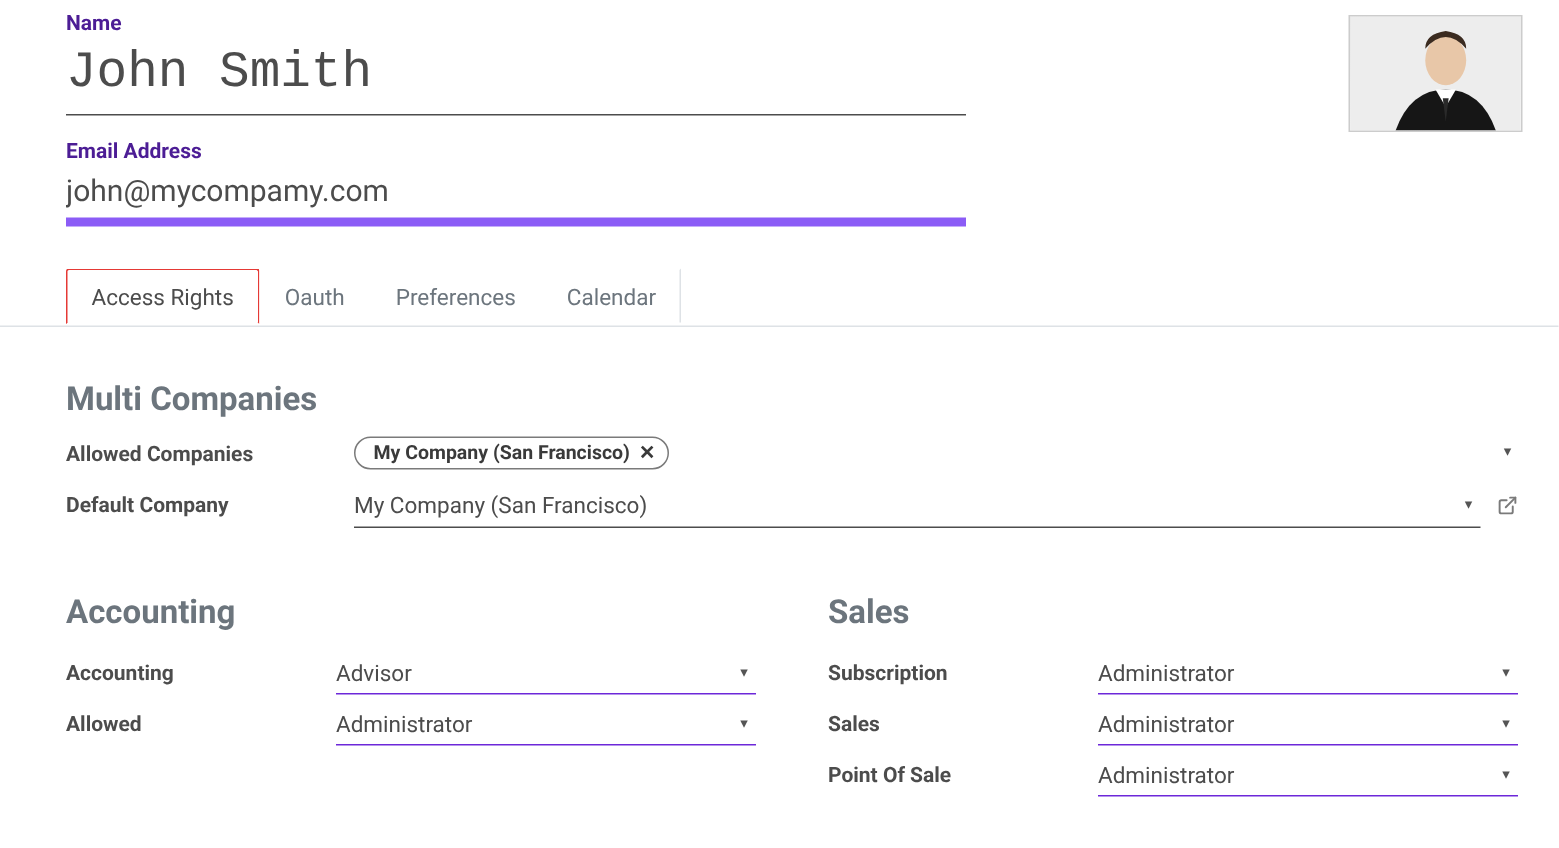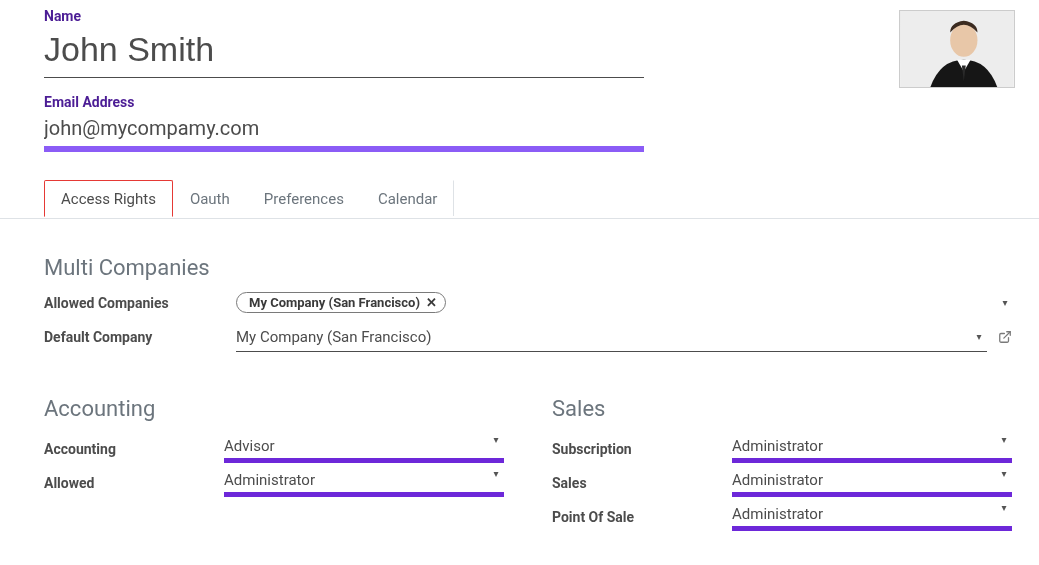--- a/index.html
+++ b/index.html
@@ -27,21 +27,21 @@
     display: block;
   }
   .name-input {
     font-size: 34px;
     color: #4c4c4c;
     border: none;
     border-bottom: 1px solid #4c4c4c;
     padding: 4px 0 8px 0;
     width: 600px;
     outline: none;
-    font-family: Liberation Sans, sans-serif;
+    font-family: Liberation Mono, monospace;
     background: transparent;
   }
   .email-block {
     margin-top: 16px;
   }
   .email-input {
     font-size: 20px;
     color: #4c4c4c;
     border: none;
     border-bottom: 6px solid #8b5cf6;
@@ -103,21 +103,21 @@
     border-right: 1px solid #dee2e6;
   }
   .content {
     padding-top: 36px;
     padding-right: 24px;
   }
   .section-title {
     font-size: 22px;
     color: #6c757d;
     margin: 0 0 12px 0;
-    font-weight: 400;
+    font-weight: 700;
   }
   .field-row {
     display: flex;
     align-items: center;
     margin-bottom: 8px;
   }
   .row-label {
     flex: 0 0 192px;
     font-size: 14px;
     font-weight: 700;
@@ -195,21 +195,22 @@
     flex: 0 0 460px;
   }
   .col .section-title {
     margin-bottom: 14px;
   }
   .col .row-label {
     flex: 0 0 180px;
   }
   .select-field {
     display: flex;
-    border-bottom: 5px solid #6d28d9;
+    align-items: center;
+    border-bottom: 1px solid #6d28d9;
     height: 28px;
     cursor: pointer;
   }
   .select-value {
     flex: 1 1 auto;
     font-size: 15px;
     color: #4c4c4c;
     padding: 2px 0;
   }
   .col .field-row {

